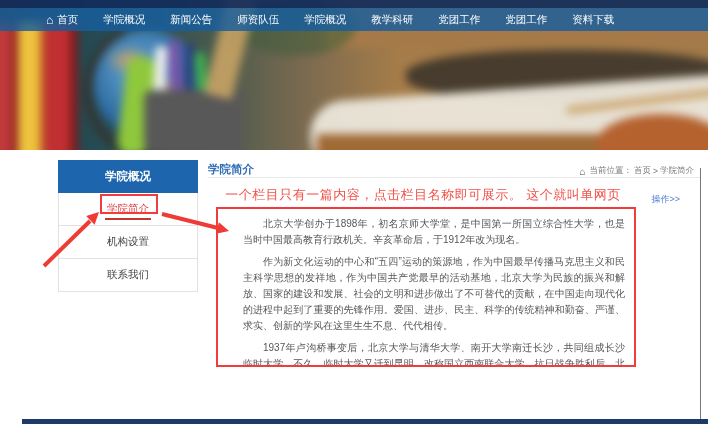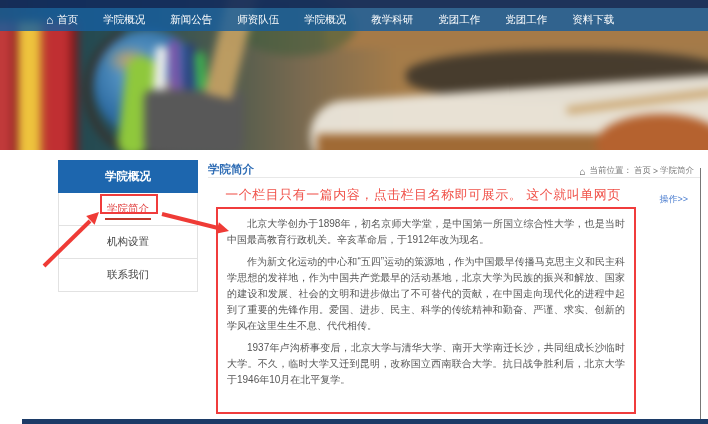--- a/index.html
+++ b/index.html
@@ -52,24 +52,24 @@
   .active-underline{position:absolute;left:50%;transform:translateX(-50%);bottom:5px;width:46px;height:2px;background:#c0392b;}
 
   
   .page-title{position:absolute;left:208px;top:162px;color:#2f6db5;font-size:11.5px;font-weight:bold;}
   .breadcrumb{position:absolute;right:14px;top:165px;color:#7a7a7a;font-size:8.5px;display:flex;align-items:center;gap:2px;}
   .breadcrumb .bc-home-icon{color:#444;font-size:10px;margin-right:2px;}
   .breadcrumb a{color:#7a7a7a;text-decoration:none;cursor:pointer;}
   .header-sep{position:absolute;left:208px;top:177px;width:492px;height:1px;background:#e8e8e8;}
   .notice{position:absolute;left:208px;top:186px;width:430px;text-align:center;color:#f0524a;
     font-size:13px;font-weight:normal;letter-spacing:.5px;}
-  .action-link{position:absolute;right:20px;top:193px;color:#4d7fd0;font-size:9px;cursor:pointer;}
+  .action-link{position:absolute;right:28px;top:193px;color:#4d7fd0;font-size:9px;cursor:pointer;}
 
-  .content-box{position:absolute;left:216px;top:207px;width:420px;height:207px;border:2px solid #f03c3c;
-    box-sizing:border-box;padding:7px 9px 0 9px;overflow:hidden;}
+  .content-box{position:absolute;left:216px;top:207px;width:420px;height:160px;border:2px solid #f03c3c;
+    box-sizing:border-box;padding:7px 9px 0 25px;overflow:hidden;}
   .content-box p{margin:0 0 6px 0;color:#565656;font-size:10px;line-height:16px;text-indent:2em;text-align:justify;}
 
   
   .anno-side-box{position:absolute;left:100px;top:194px;width:58px;height:20px;border:2px solid #f03c3c;box-sizing:border-box;pointer-events:none;}
   .anno-svg{position:absolute;left:0;top:0;width:708px;height:424px;pointer-events:none;}
 
   .right-edge{position:absolute;left:700px;top:168px;width:1px;height:251px;background:#555;opacity:.8;}
   .footer{position:absolute;left:22px;top:419px;width:686px;height:5px;background:#1c3b67;}
 </style>
 </head>

